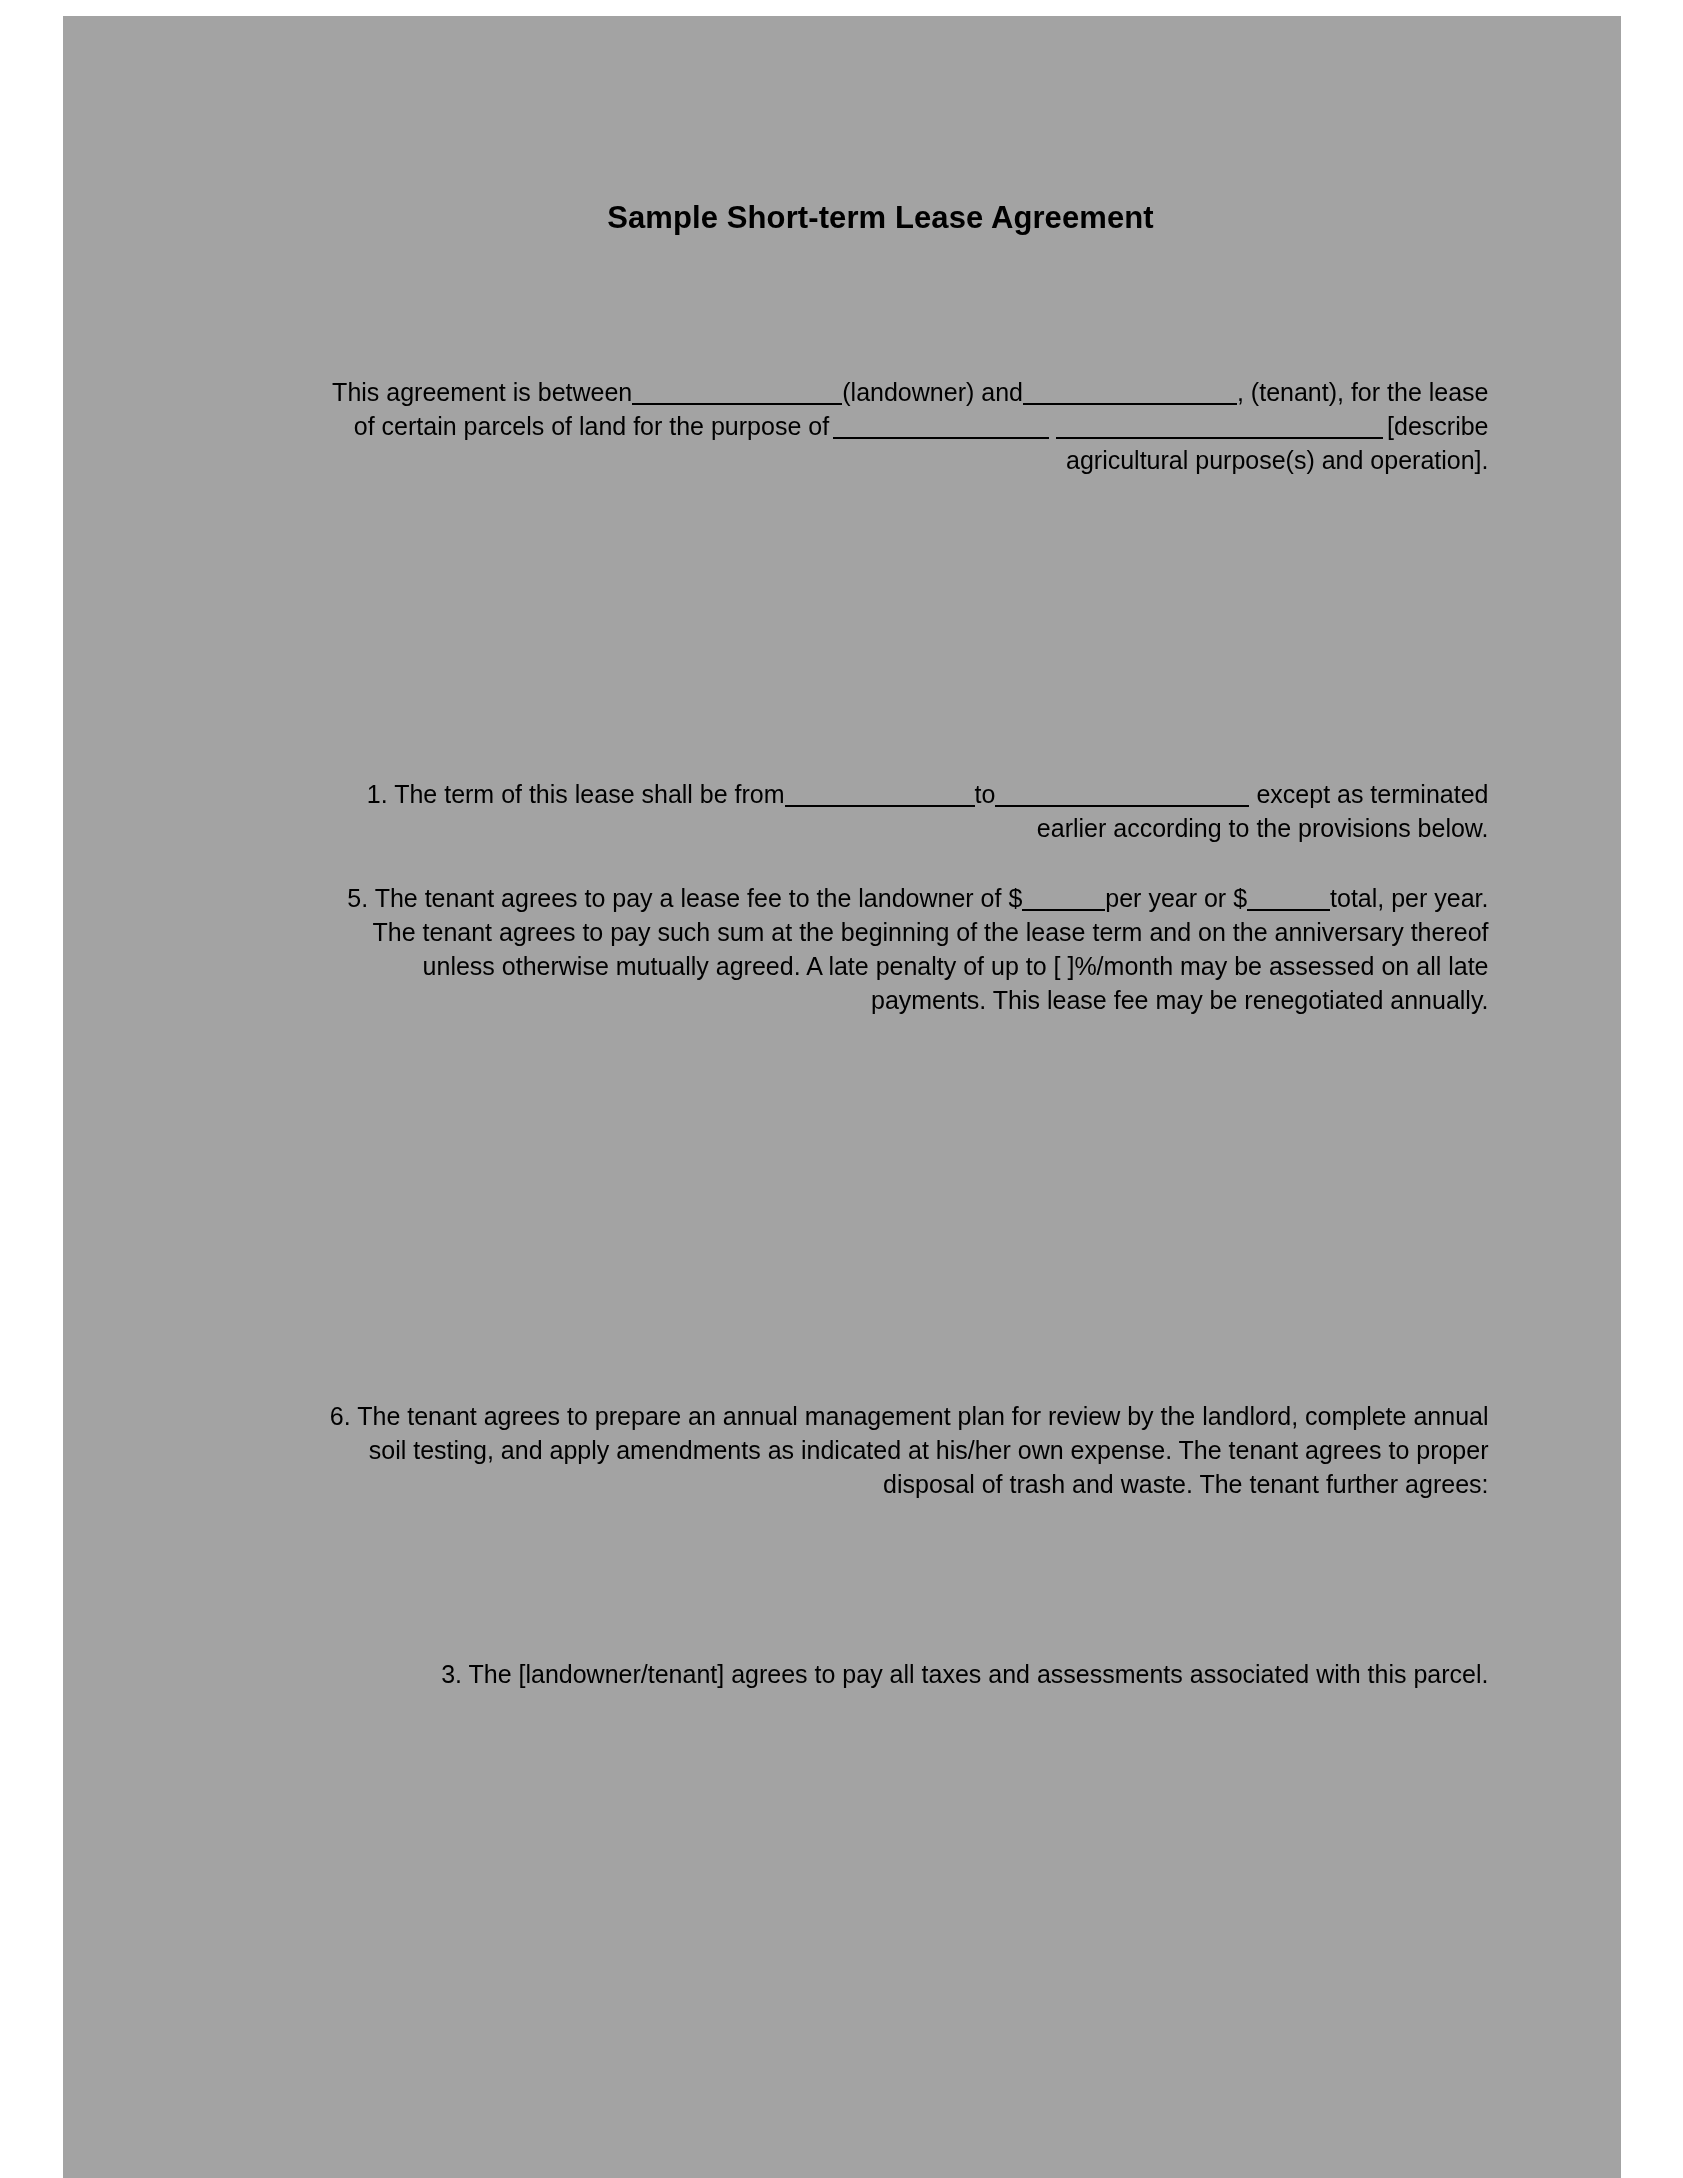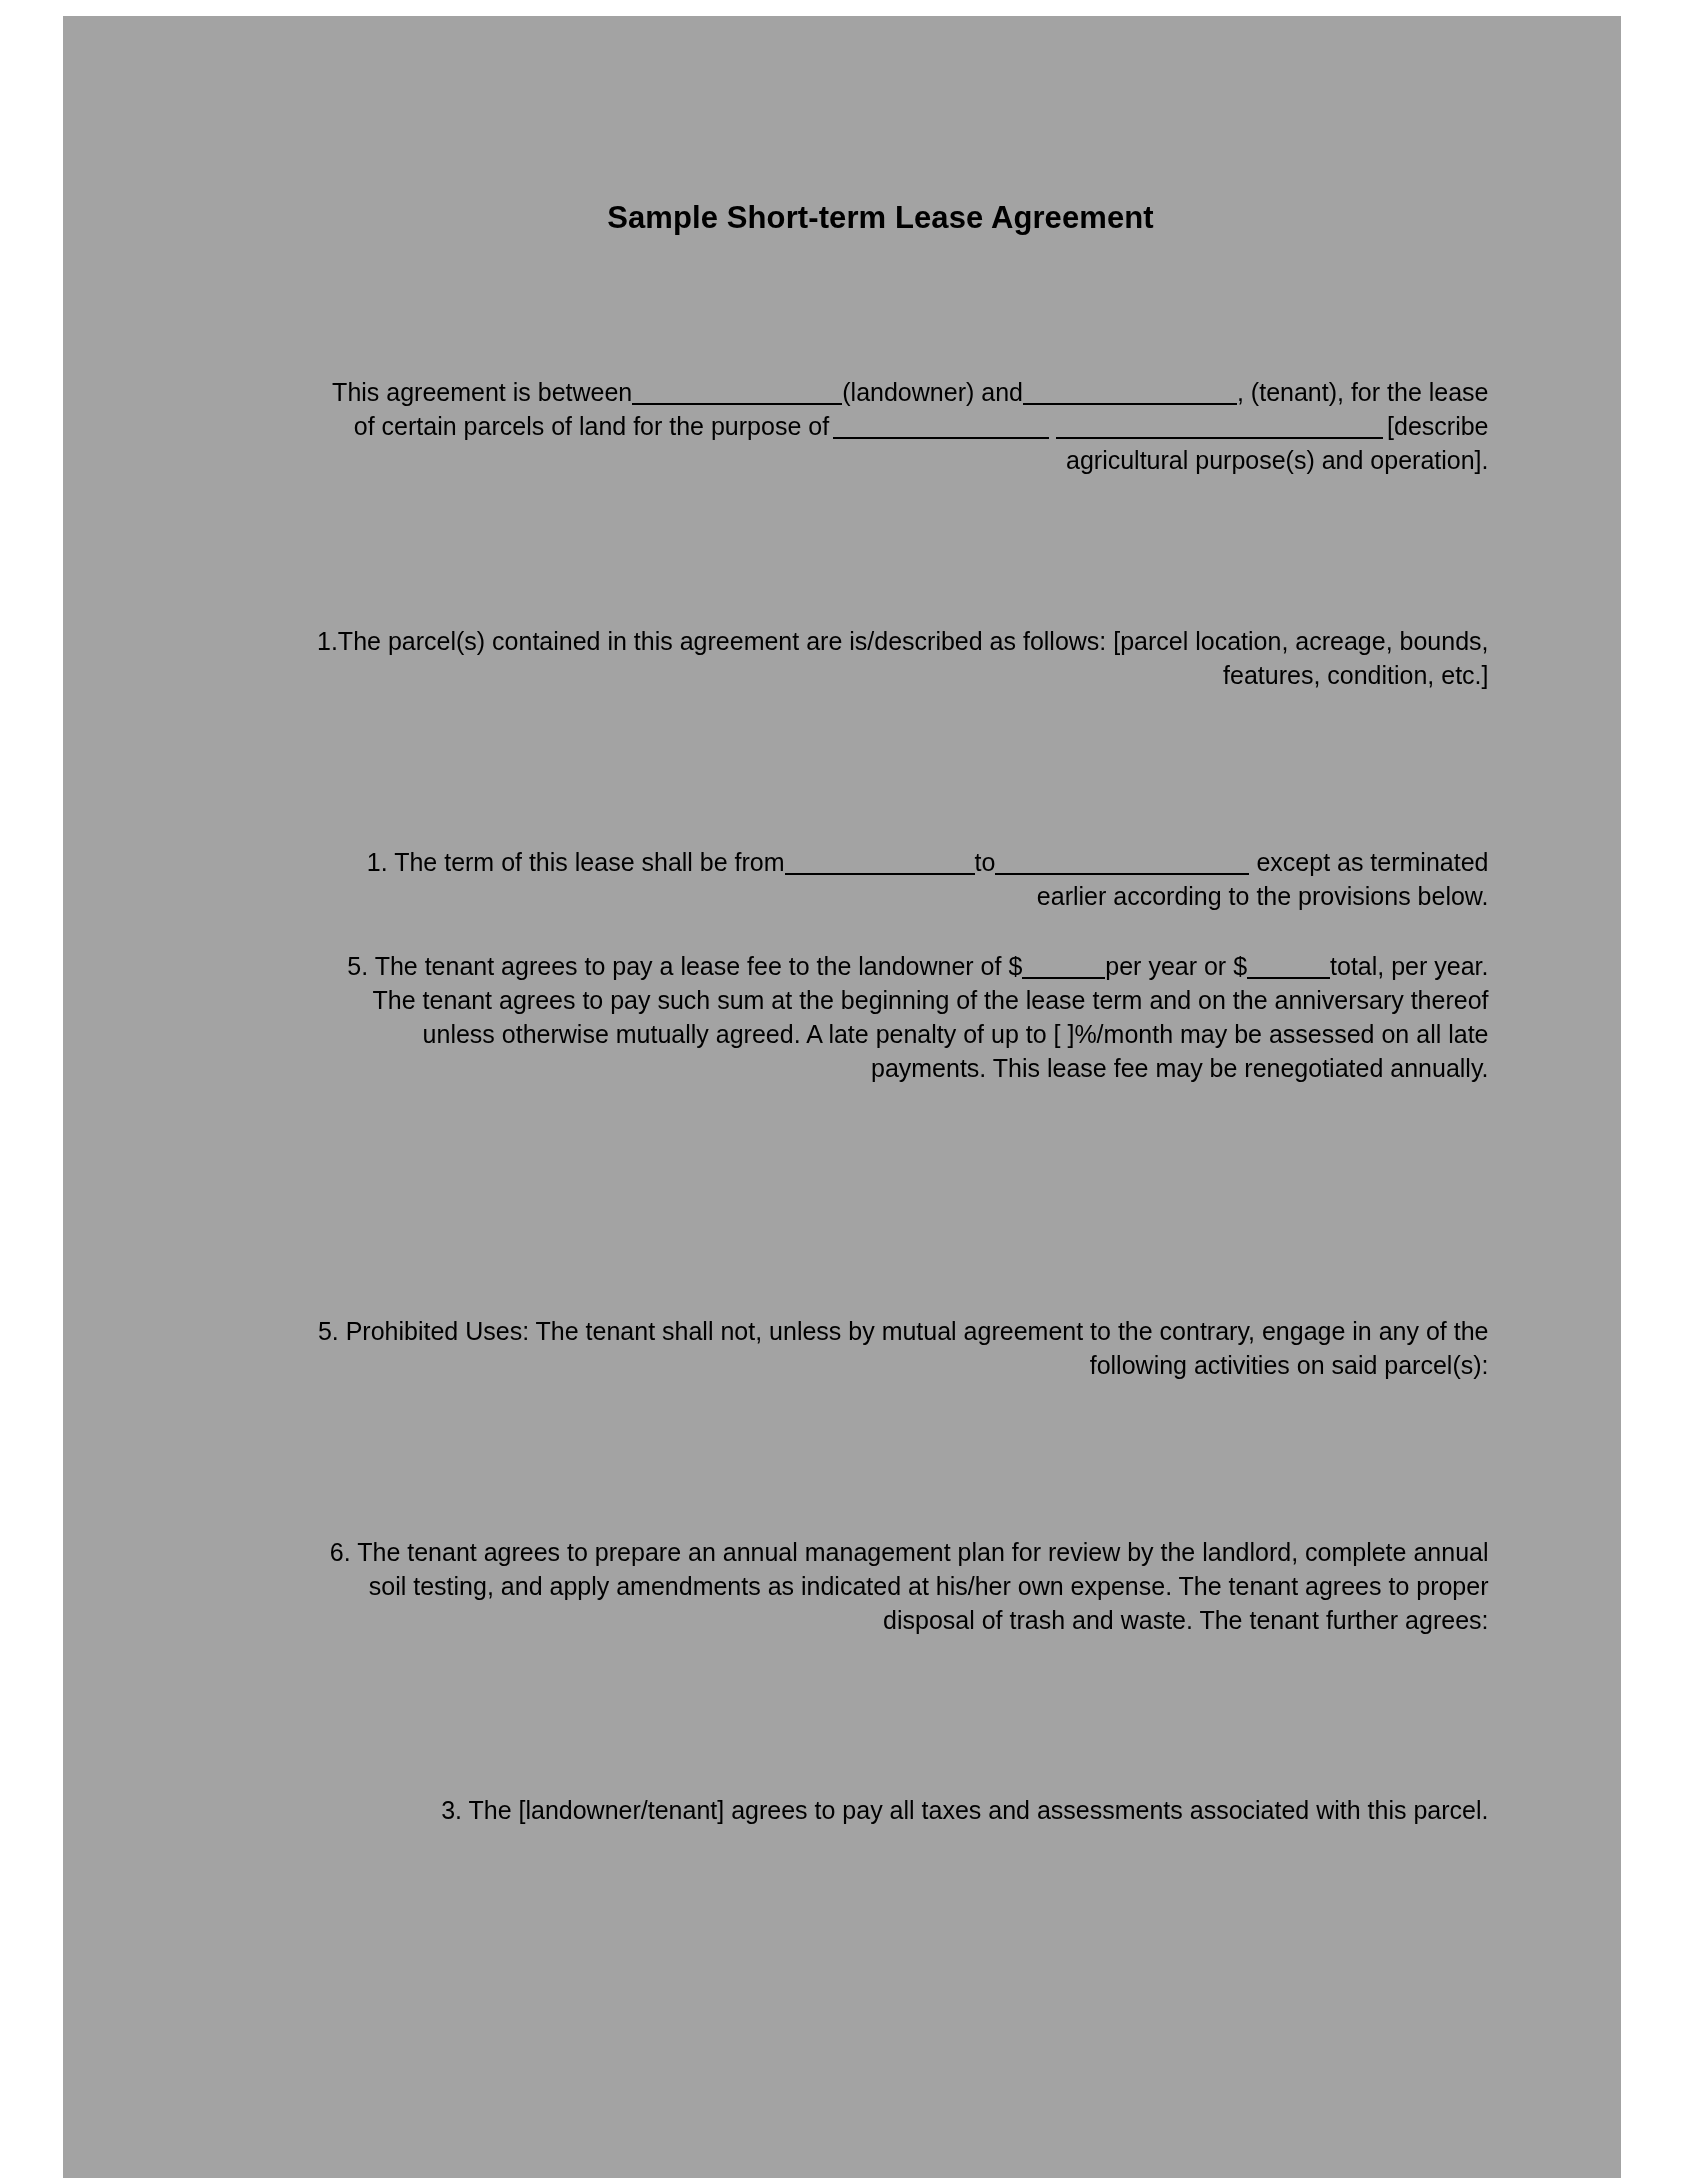--- a/index.html
+++ b/index.html
@@ -81,21 +81,20 @@
 
     <h1 class="doc-title">Sample Short-term Lease Agreement</h1>
 
     <div class="gap-1"></div>
 
     <p class="para intro"><span>This agreement is between</span><span class="blank b-landowner"></span><span>(landowner) and</span><span class="blank b-tenant"></span><span>,</span> <span>(tenant), for the lease of certain parcels of land for the purpose of</span><span class="blank b-purpose"></span>
       <span class="blank b-describe"></span><span>[describe agricultural purpose(s) and operation].</span></p>
 
     <div class="gap-2"></div>
 
-    <p class="para">1.The parcel(s) contained in this agreement are is/described as follows: [parcel location, acreage, bounds, features, condition, etc.]</p>
 
     <div class="fill-space"></div>
 
     <div class="gap-3"></div>
 
     <p class="para"><span>1. The term of this lease shall be from</span><span class="blank b-from"></span><span>to</span><span class="blank b-to"></span>
       <span>except as terminated earlier according to the provisions below.</span></p>
 
     <div class="gap-4"></div>
 
@@ -105,21 +104,20 @@
     <div class="gap-5"></div>
 
 
     <div class="fill-space-2"></div>
 
     <div class="gap-7"></div>
 
 
     <div class="gap-9"></div>
 
-    <p class="para">5. Prohibited Uses: The tenant shall not, unless by mutual agreement to the contrary, engage in any of the following activities on said parcel(s):</p>
 
     <div class="fill-space-3"></div>
 
     <div class="gap-11"></div>
 
     <p class="para">6. The tenant agrees to prepare an annual management plan for review by the landlord, complete annual soil testing, and apply amendments as indicated at his/her own expense. The tenant agrees to proper disposal of trash and waste. The tenant further agrees:</p>
 
     <div class="gap-10"></div>
 
     <p class="para">3. The [landowner/tenant] agrees to pay all taxes and assessments associated with this parcel.</p>

